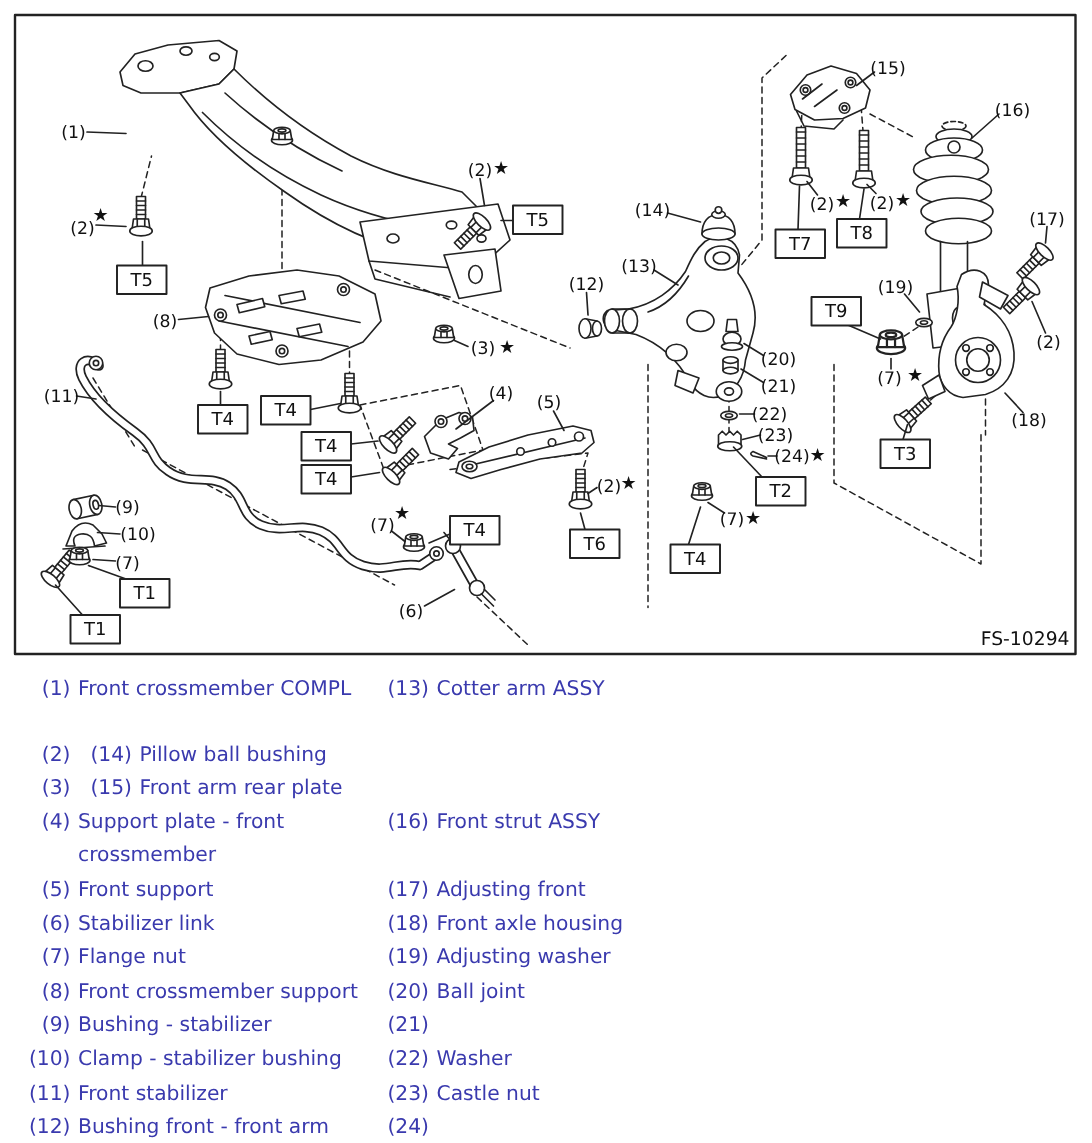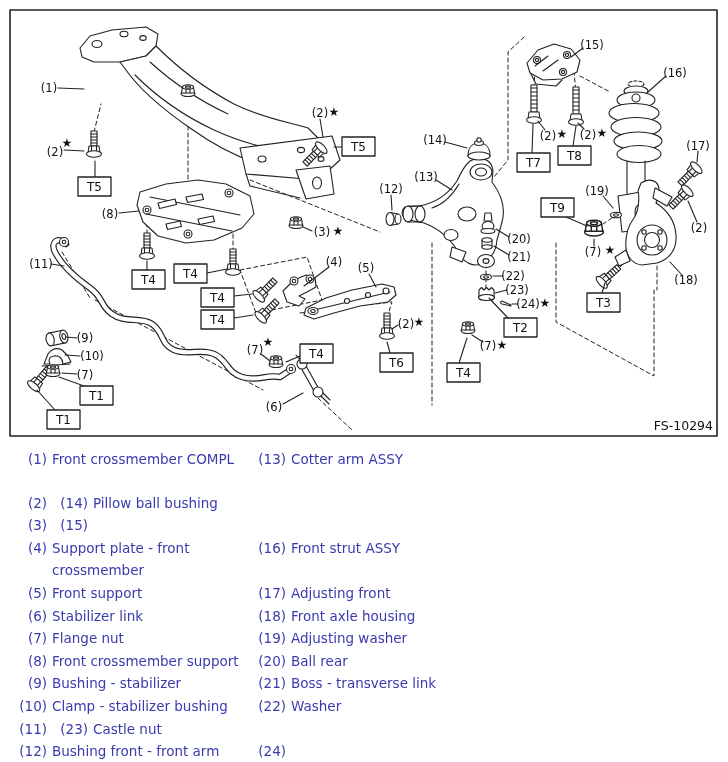--- a/index.html
+++ b/index.html
@@ -408,20 +408,21 @@
         <span class="rtxt">Cotter arm ASSY</span>
       </div>
       <div class="legend-row">
         <span class="lnum">(2)</span>
         <span class="rnum">(14)</span>
         <span class="rtxt">Pillow ball bushing</span>
       </div>
       <div class="legend-row">
         <span class="lnum">(3)</span>
         <span class="rnum">(15)</span>
+        <span class="rtxt">Front arm rear plate</span>
       </div>
       <div class="legend-row">
         <span class="lnum">(4)</span>
         <span class="ltxt">Support plate - front crossmember</span>
         <span class="rnum">(16)</span>
         <span class="rtxt">Front strut ASSY</span>
       </div>
       <div class="legend-row">
         <span class="lnum">(5)</span>
         <span class="ltxt">Front support</span>
@@ -437,36 +438,36 @@
       <div class="legend-row">
         <span class="lnum">(7)</span>
         <span class="ltxt">Flange nut</span>
         <span class="rnum">(19)</span>
         <span class="rtxt">Adjusting washer</span>
       </div>
       <div class="legend-row">
         <span class="lnum">(8)</span>
         <span class="ltxt">Front crossmember support</span>
         <span class="rnum">(20)</span>
-        <span class="rtxt">Ball rear</span>
+        <span class="rtxt">Ball joint</span>
       </div>
       <div class="legend-row">
         <span class="lnum">(9)</span>
         <span class="ltxt">Bushing - stabilizer</span>
         <span class="rnum">(21)</span>
-        <span class="rtxt">Boss - transverse link</span>
       </div>
       <div class="legend-row">
         <span class="lnum">(10)</span>
         <span class="ltxt">Clamp - stabilizer bushing</span>
         <span class="rnum">(22)</span>
         <span class="rtxt">Washer</span>
       </div>
       <div class="legend-row">
         <span class="lnum">(11)</span>
+        <span class="ltxt">Front stabilizer</span>
         <span class="rnum">(23)</span>
         <span class="rtxt">Castle nut</span>
       </div>
       <div class="legend-row">
         <span class="lnum">(12)</span>
         <span class="ltxt">Bushing front - front arm</span>
         <span class="rnum">(24)</span>
       </div>
     </div>
 

